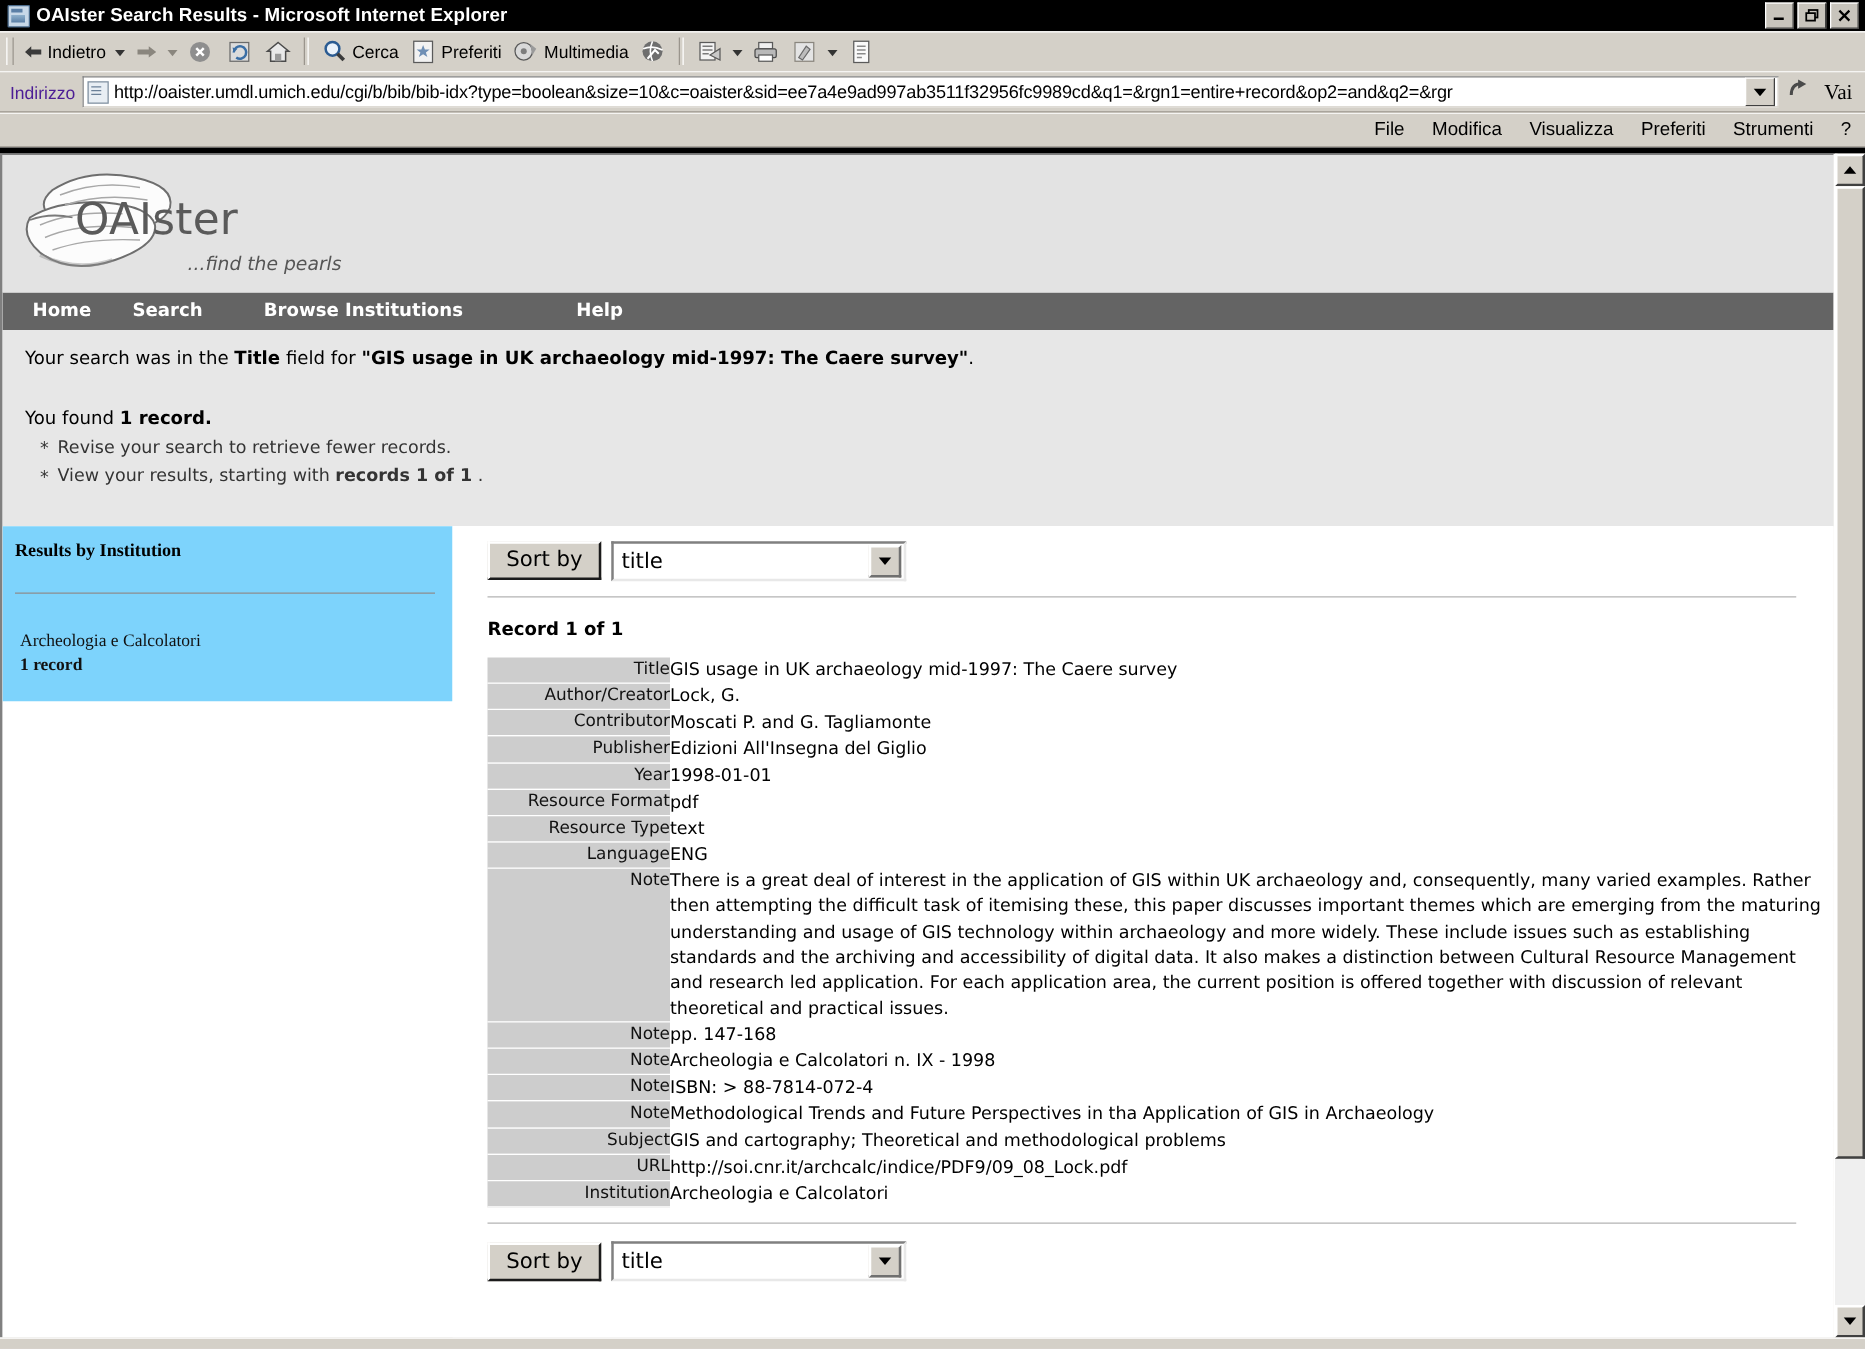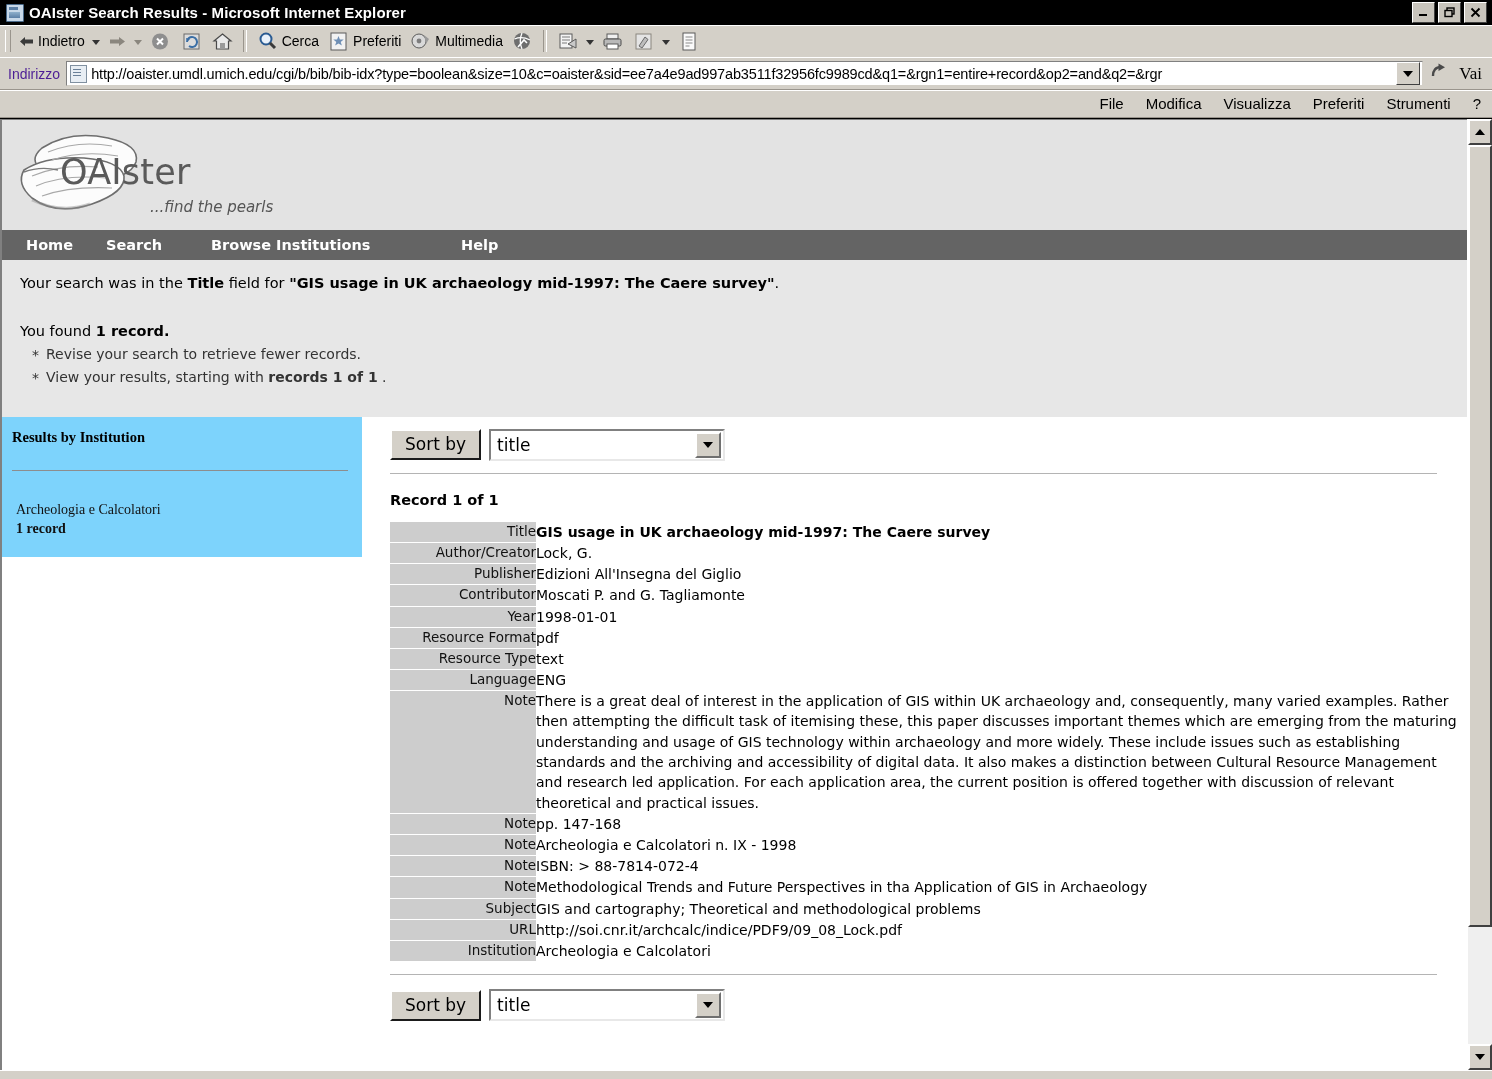--- a/index.html
+++ b/index.html
@@ -84,21 +84,21 @@
   .go-btn{display:flex;align-items:center;gap:10px;font-size:17px;padding:0 10px 0 6px;white-space:nowrap;font-family:Liberation Serif, serif;}
 
   
   .menubar{
     height:27px;flex:0 0 27px;background:#d4d0c8;display:flex;align-items:center;
     border-bottom:1px solid #9a958d;box-shadow:inset 0 1px 0 #fff;justify-content:flex-end;
   }
   .mi{font-size:15px;padding:0 11px;color:#000;}
 
   
-  .viewport{flex:1;display:flex;min-height:0;background:#fff;border-top:1px solid #000000;}
+  .viewport{flex:1;display:flex;min-height:0;background:#fff;border-top:5px solid #000000;}
   .page{
     flex:1;min-width:0;overflow:hidden;background:#fff;
     border-left:2px solid #808080;border-top:1px solid #808080;
     display:flex;flex-direction:column;
   }
 
   
   .masthead{background:#e3e3e3;height:110px;position:relative;flex:0 0 110px;overflow:hidden;}
   .logo-wrap{position:absolute;left:10px;top:6px;width:340px;height:100px;}
   .logo-wrap svg{position:absolute;left:0;top:0;}
@@ -177,21 +177,21 @@
   table.meta{border-collapse:collapse;width:100%;font-family:"DejaVu Sans","Liberation Sans",sans-serif;}
   table.meta td{vertical-align:top;padding:0;}
   td.lbl{
     width:146px;background:#cdcdcd;text-align:right;font-size:13.5px;color:#111;
     padding:2px 5px 3px 0;line-height:1.45;border-bottom:1px solid #fff;
   }
   td.val{
     font-size:14px;color:#000;padding:2px 8px 3px 7px;line-height:1.44;
     border-bottom:1px solid #fff;
   }
-  td.val.title{font-weight:bold;}
+  td.val.title{font-weight:normal;}
   td.val.wrap{line-height:1.45;}
 
   
   .vscroll{
     width:24px;flex:0 0 24px;background:#d4d0c8;display:flex;flex-direction:column;
     border-left:1px solid #fff;
   }
   .sb-btn{
     height:22px;flex:0 0 22px;background:#d4d0c8;
     border:2px solid #fff;border-right-color:#404040;border-bottom-color:#404040;
@@ -474,26 +474,26 @@
             <tbody>
               <tr>
                 <td class="lbl">Title</td>
                 <td class="val title">GIS usage in UK archaeology mid-1997: The Caere survey</td>
               </tr>
               <tr>
                 <td class="lbl">Author/Creator</td>
                 <td class="val">Lock, G.</td>
               </tr>
               <tr>
+                <td class="lbl">Contributor</td>
+                <td class="val">Moscati P. and G. Tagliamonte</td>
+              </tr>
+              <tr>
                 <td class="lbl">Publisher</td>
                 <td class="val">Edizioni All'Insegna del Giglio</td>
-              </tr>
-              <tr>
-                <td class="lbl">Contributor</td>
-                <td class="val">Moscati P. and G. Tagliamonte</td>
               </tr>
               <tr>
                 <td class="lbl">Year</td>
                 <td class="val">1998-01-01</td>
               </tr>
               <tr>
                 <td class="lbl">Resource Format</td>
                 <td class="val">pdf</td>
               </tr>
               <tr>

